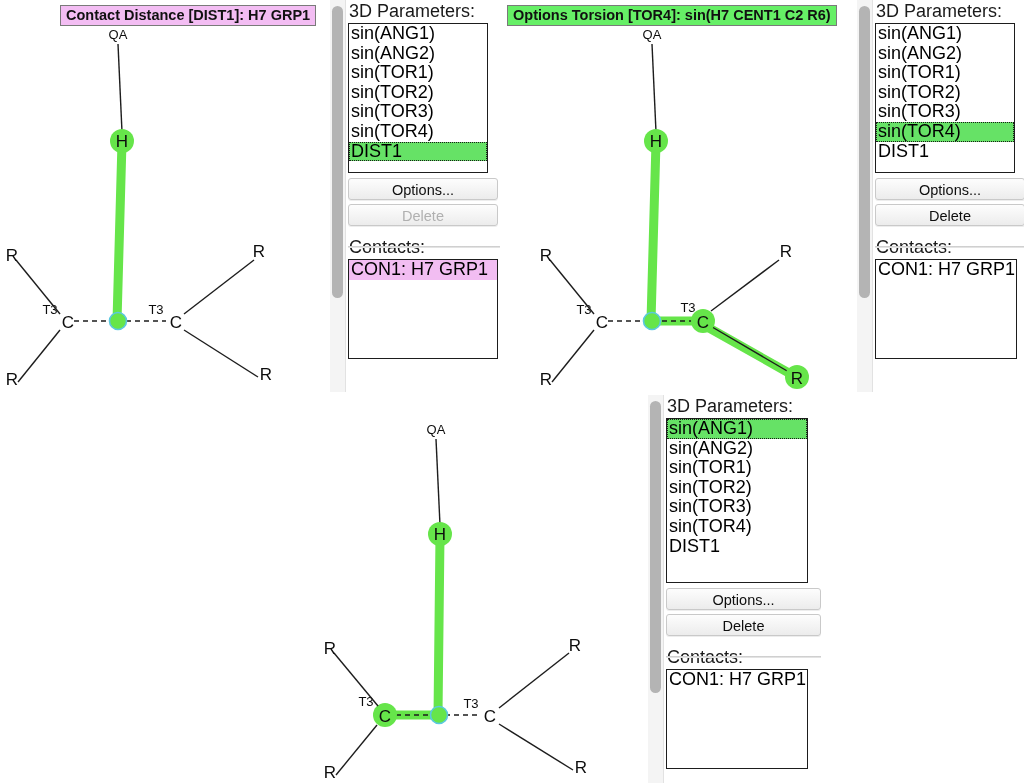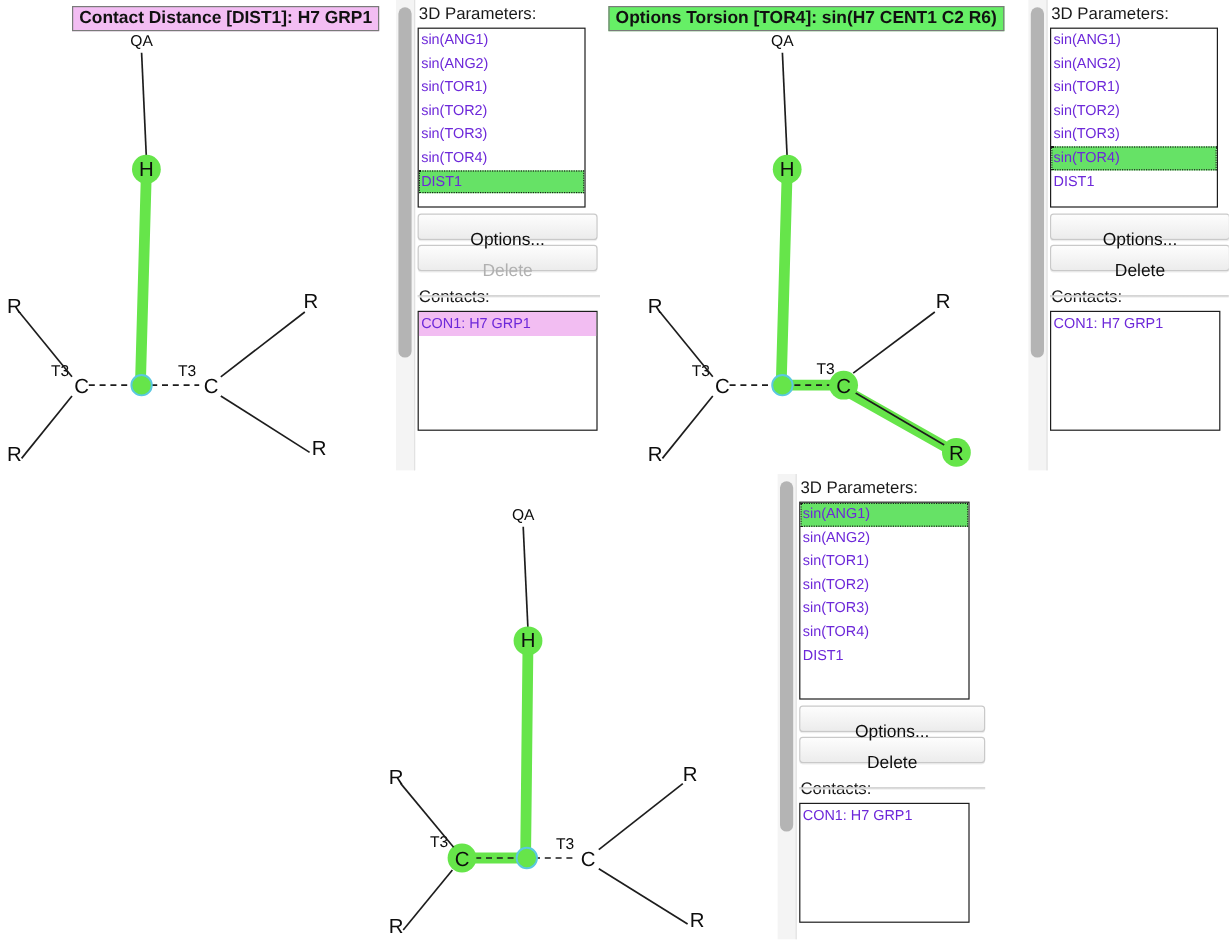--- a/index.html
+++ b/index.html
@@ -33,37 +33,37 @@
     background:#f4f4f4;
     border-right:1px solid #e2e2e2;
   }
   .sb-thumb{
     position:absolute;left:2px;top:6px;width:11px;
     border-radius:6px;
     background:#b4b4b4;
   }
   .ctl{position:absolute;left:18px;top:0;}
   .sec-label{
-    font-size:14px;color:#1a1a1a;
+    font-size:18px;color:#1a1a1a;
     line-height:18px;
     margin:2px 0 3px 1px;
     white-space:nowrap;
   }
   .listbox{
     background:#ffffff;
     border:1.5px solid #1d1d1d;
     box-sizing:border-box;
     overflow:hidden;
     position:relative;
   }
   .listbox .row{
-    font-size:12px;
+    font-size:18px;
     line-height:19.6px;
     height:19.6px;
-    color:#6d28d9;
+    color:#000000;
     padding-left:2px;
     white-space:nowrap;
     box-sizing:border-box;
   }
   .listbox .row.sel-green{
     background:#66e266;
     outline:1px dotted #1a1a1a;
     outline-offset:-1px;
   }
   .listbox .row.sel-pink{background:#f2bdf2;}
@@ -71,21 +71,21 @@
     display:block;
     box-sizing:border-box;
     background:linear-gradient(#fdfdfd,#ececec);
     border:1px solid #c9c9c9;
     border-radius:3px;
     font-size:14.5px;
     text-align:center;
     color:#0e0e0e;
     margin-top:4px;
     line-height:1;
-    padding-top:14px;
+    padding-top:4px;
     box-shadow:0 1px 0 rgba(0,0,0,.07);
   }
   .btn.disabled{color:#b0b0b0;}
   .divider{
     position:absolute;left:0;height:2px;
     background:linear-gradient(#c6c6c6,#ededed);
   }
 
   
   svg{display:block;overflow:visible;}

